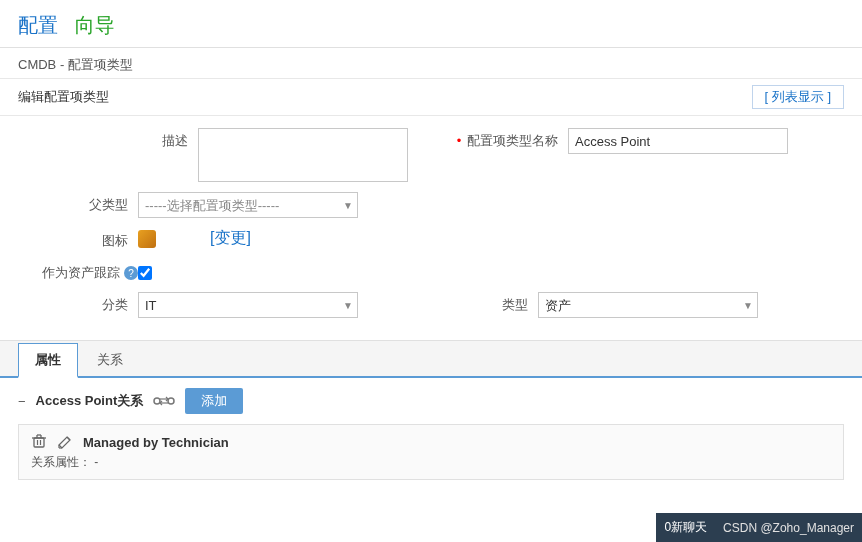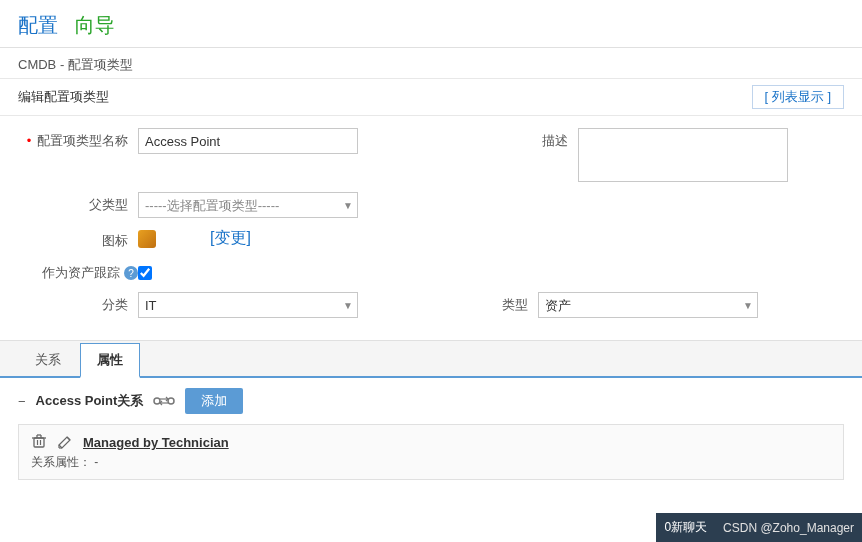--- a/index.html
+++ b/index.html
@@ -265,21 +265,20 @@
     }
     .action-icon {
       cursor: pointer;
       color: #666;
       font-size: 14px;
     }
     .relation-name {
       font-size: 13px;
       color: #333;
       font-weight: bold;
-      text-decoration: underline;
     }
     .relation-property {
       font-size: 12px;
       color: #555;
       margin-top: 2px;
       padding-left: 0;
     }
     
     .bottom-bar {
       position: absolute;
@@ -322,34 +321,34 @@
 
   <div class="subheader-row">
     <span class="subheader-title">编辑配置项类型</span>
     <a class="list-view-link" href="#">[ 列表显示 ]</a>
   </div>
 
   <div class="form-area">
 
     <div style="display:flex; gap:40px; margin-bottom:10px;">
 
+      <div class="form-row" style="margin-bottom:0; margin-left:60px;">
+        <div class="form-label">
+          <span>描述</span>
+        </div>
+        <textarea class="desc-textarea" style=""></textarea>
+      </div>
+
       <div class="form-row" style="margin-bottom:0;">
         <div class="form-label">
           <span class="required">•</span>
           <span>配置项类型名称</span>
         </div>
         <input class="form-control name-input" type="text" value="Access Point" style="">
       </div>
-
-      <div class="form-row" style="margin-bottom:0; margin-left:60px;">
-        <div class="form-label">
-          <span>描述</span>
-        </div>
-        <textarea class="desc-textarea" style=""></textarea>
-      </div>
     </div>
 
     <div class="form-row">
       <div class="form-label">
         <span>父类型</span>
       </div>
       <div class="select-wrapper">
         <select class="form-control parent-select">
           <option>-----选择配置项类型-----</option>
         </select>
@@ -395,25 +394,25 @@
           <select class="form-control type-select">
             <option>资产</option>
           </select>
         </div>
       </div>
     </div>
 
   </div>
 
   <div class="tabs-bar">
+    <div class="tab-item active">
+      <span>属性</span>
+    </div>
     <div class="tab-item">
       <span>关系</span>
-    </div>
-    <div class="tab-item active">
-      <span>属性</span>
     </div>
   </div>
 
   <div class="relation-section">
 
     <div class="relation-header">
       <span class="collapse-icon">−</span>
       <span class="relation-title">Access Point关系</span>
 
       <span style="color:#777; font-size:16px; display:inline-flex; align-items:center;">

